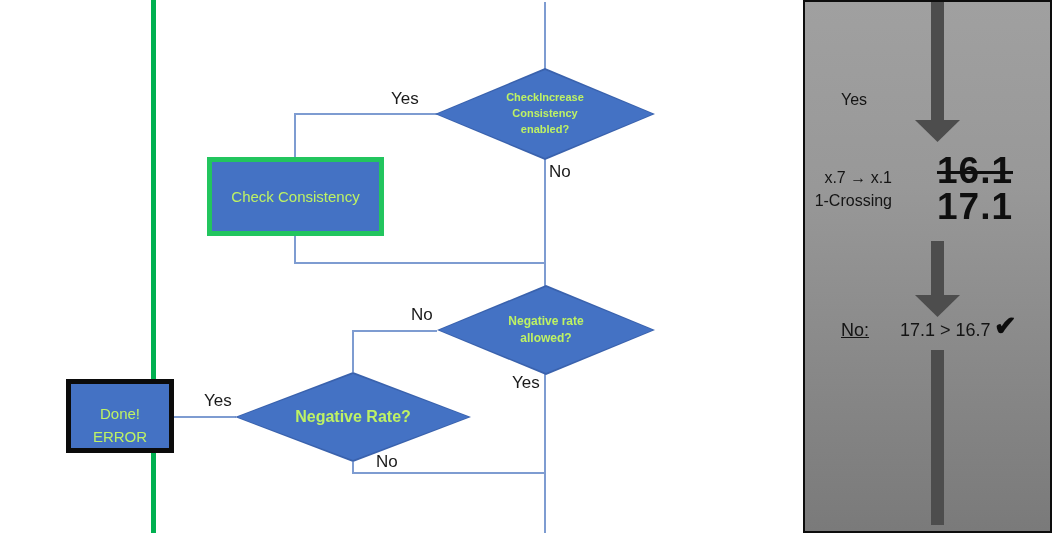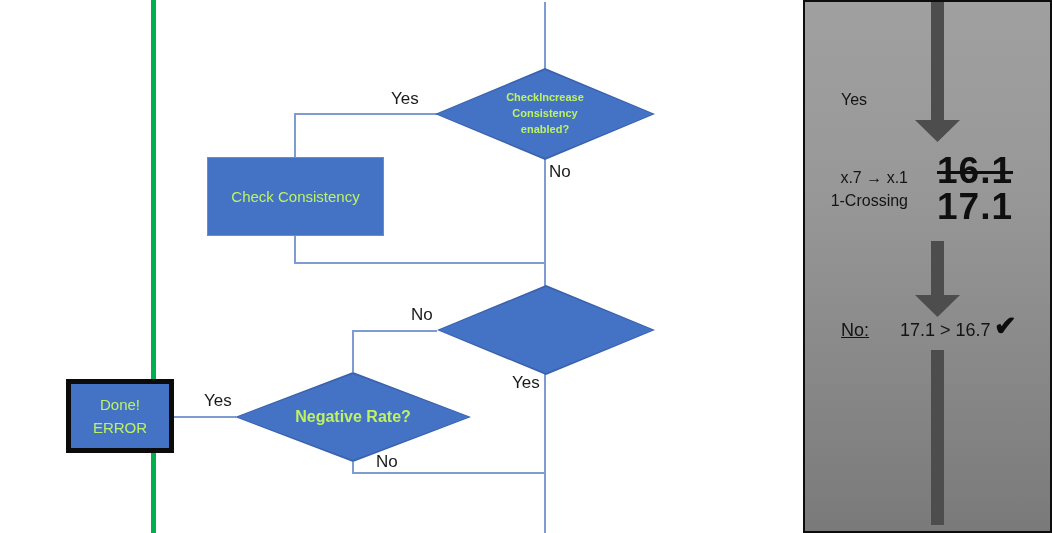--- a/index.html
+++ b/index.html
@@ -7,42 +7,42 @@
     position:relative;width:1052px;height:533px;background:#ffffff;
     overflow:hidden;font-family:"Liberation Sans",sans-serif;
   }
   .connector{position:absolute;background:#7e9cd1;z-index:1;}
   .shape{position:absolute;z-index:2;display:flex;align-items:center;justify-content:center;
          text-align:center;color:#bef264;}
   .diamond{clip-path:polygon(50% 0%,100% 50%,50% 100%,0% 50%);background:#3a62ad;}
   .diamond-fill{position:absolute;left:2px;top:2px;right:2px;bottom:2px;
                 clip-path:polygon(50% 0%,100% 50%,50% 100%,0% 50%);background:#4472c4;}
   .diamond-text{position:relative;z-index:1;font-weight:600;line-height:1.45;}
-  .proc{background:#4472c4;border:1px solid #22c55e;box-sizing:border-box;
+  .proc{background:#4472c4;border:5px solid #22c55e;box-sizing:border-box;
         font-size:15px;line-height:1.55;}
   .done{background:#4472c4;border:5px solid #0b0b0b;box-sizing:border-box;
-        font-size:15px;line-height:1.55;}
+        font-size:15px;line-height:1.55;align-items:flex-end;}
   .lbl{position:absolute;z-index:3;color:#1a1a1a;font-size:17px;}
   .greenline{position:absolute;left:151px;top:0;width:5px;height:533px;background:#00b050;z-index:1;}
   
   #panel{
     position:absolute;left:803px;top:0;width:249px;height:533px;box-sizing:border-box;
     border:2px solid #0d0d0d;z-index:2;
     background:linear-gradient(to bottom,#a0a0a0 0%,#989898 35%,#7a7a7a 100%);
     color:#111;
   }
   .shaft{position:absolute;width:13px;background:#4d4d4d;}
   .head{position:absolute;width:45px;height:22px;background:#4d4d4d;
         clip-path:polygon(0 0,100% 0,50% 100%);}
   .panel-txt{position:absolute;font-size:16px;color:#141414;}
   .bignums{position:absolute;left:88px;top:151px;width:92px;text-align:center;
            font-size:37px;font-weight:bold;line-height:36px;color:#0f0f0f;letter-spacing:1px;margin-left:36px;}
   .strike{text-decoration:line-through;text-decoration-thickness:3px;}
   .annot{position:absolute;left:0px;top:164px;width:87px;text-align:right;
-         font-size:16px;line-height:23px;color:#141414;padding-left:16px;}
+         font-size:16px;line-height:23px;color:#141414;}
   .cmp{font-size:18px;}
   .check{position:absolute;font-size:27px;font-weight:bold;color:#0c0c0c;}
 </style>
 </head>
 <body>
 
 <div id="slide">
 
   <div class="greenline"></div>
 
@@ -67,20 +67,24 @@
   </div>
 
   <div class="shape proc" style="left:207px;top:157px;width:177px;height:79px;">
     <div>
       <div>Check Consistency</div>
     </div>
   </div>
 
   <div class="shape diamond" style="left:437px;top:285px;width:218px;height:90px;">
     <div class="diamond-fill"></div>
+    <div class="diamond-text" style="font-size:12px;">
+      <div>Negative rate</div>
+      <div>allowed?</div>
+    </div>
   </div>
 
   <div class="shape diamond" style="left:235px;top:372px;width:236px;height:90px;">
     <div class="diamond-fill"></div>
     <div class="diamond-text" style="font-size:16px;">
       <div>Negative Rate?</div>
     </div>
   </div>
 
   <div class="shape done" style="left:66px;top:379px;width:108px;height:74px;">

